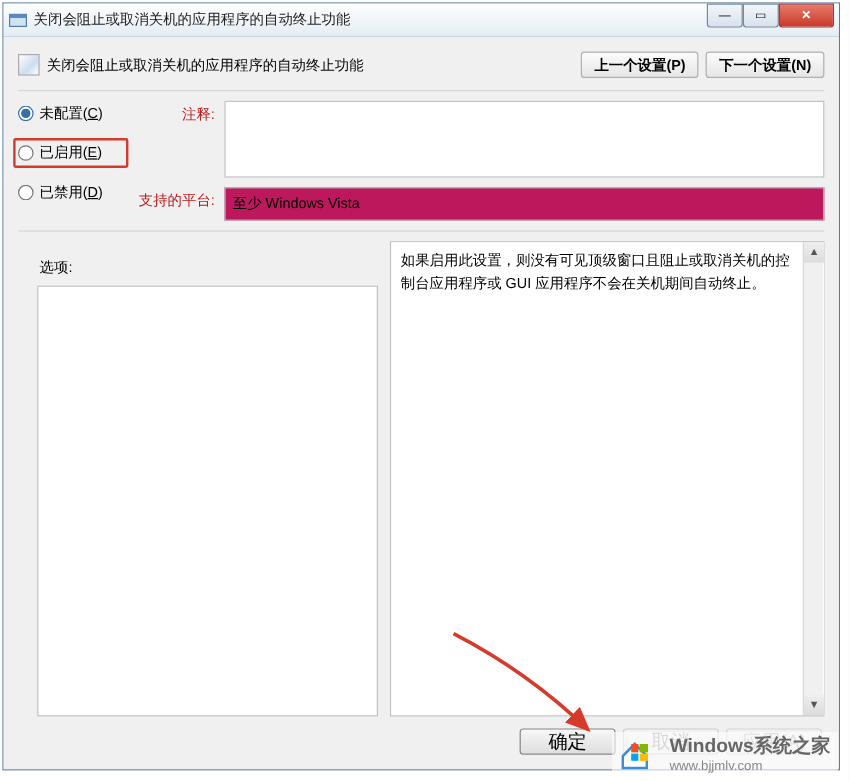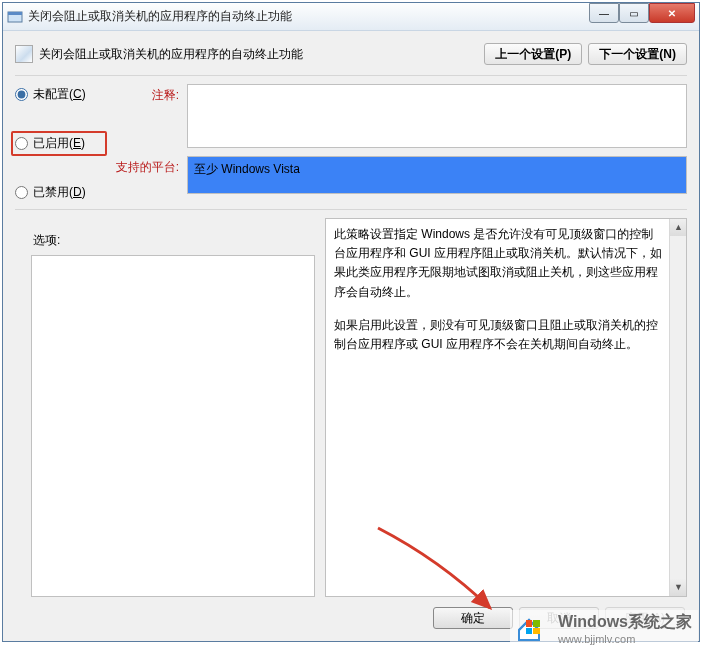--- a/index.html
+++ b/index.html
@@ -74,21 +74,21 @@
       padding: 0 10px;
       font-weight: bold;
     }
     .hr { border: none; border-top: 1px solid #d6d6d6; margin: 0 0 8px 0; }
     .config-row {
       display: flex;
       margin-bottom: 8px;
     }
     .radio-col {
       width: 92px;
-      display: flex; flex-direction: column; gap: 28px;
+      display: flex; flex-direction: column; gap: 12px;
       padding-top: 2px;
     }
     .radio-opt { display: flex; align-items: center; gap: 5px; font-size: 12px; color: #000; }
     .radio-opt input { accent-color: #3a6ea5; }
     .radio-opt .ul { text-decoration: underline; }
     .highlight-box { border: 2px solid #d43b2b; padding: 2px 6px 2px 2px; margin-left: -4px; border-radius: 2px; }
     .fields-col { flex: 1; display: flex; flex-direction: column; gap: 8px; }
     .field-row { display: flex; align-items: flex-start; }
     .field-label { width: 80px; text-align: right; padding-right: 8px; padding-top: 3px; color: #b91c1c; }
     .comment-box {
@@ -96,23 +96,23 @@
       height: 64px;
       border: 1px solid #c0c0c0;
       background: #fff;
       resize: none;
       font-family: inherit;
       font-size: 12px;
       padding: 2px 4px;
     }
     .platform-box {
       flex: 1;
-      height: 38px;
+      height: 28px;
       border: 1px solid #c0c0c0;
-      background: #3b82f6;
+      background: #be185d;
       padding: 4px 6px;
     }
     .section-row { display: flex; gap: 10px; flex: 1; min-height: 0; }
     .section-col { display: flex; flex-direction: column; flex: 1; min-height: 0; }
     .section-col.left { flex: 0 0 300px; padding-left: 16px; }
     .section-label { font-size: 12px; margin: 14px 0 6px 2px; }
     .panel {
       flex: 1;
       border: 1px solid #c0c0c0;
       background: #fff;
@@ -134,21 +134,21 @@
       justify-content: flex-end;
       gap: 6px;
       padding: 10px 2px 2px 0;
     }
     .footer-btn {
       min-width: 80px;
       height: 22px;
       border: 1px solid #888;
       background: linear-gradient(#f7f7f7,#dedede);
       border-radius: 3px;
-      font-size: 12px;
+      font-size: 16px;
       display: inline-flex; align-items: center; justify-content: center;
     }
     .arrow-annot {
       position: absolute;
       pointer-events: none;
     }
     .watermark {
       position: absolute;
       right: 10px; bottom: 4px;
       display: flex; align-items: center;
@@ -222,21 +222,20 @@
 
     <hr class="hr">
 
     <div class="section-row">
       <div class="section-col left">
         <div class="section-label">选项:</div>
         <div class="panel"></div>
       </div>
       <div class="section-col">
         <div class="panel" style="padding-right:22px;">
-          <p class="help-p">此策略设置指定 Windows 是否允许没有可见顶级窗口的控制台应用程序和 GUI 应用程序阻止或取消关机。默认情况下，如果此类应用程序无限期地试图取消或阻止关机，则这些应用程序会自动终止。</p>
           <p class="help-p">如果启用此设置，则没有可见顶级窗口且阻止或取消关机的控制台应用程序或 GUI 应用程序不会在关机期间自动终止。</p>
           <div class="scroll-spacer-right">
             <div class="scroll-arrow up">▲</div>
             <div class="scroll-arrow down">▼</div>
           </div>
         </div>
       </div>
     </div>
 
     <div class="footer">

